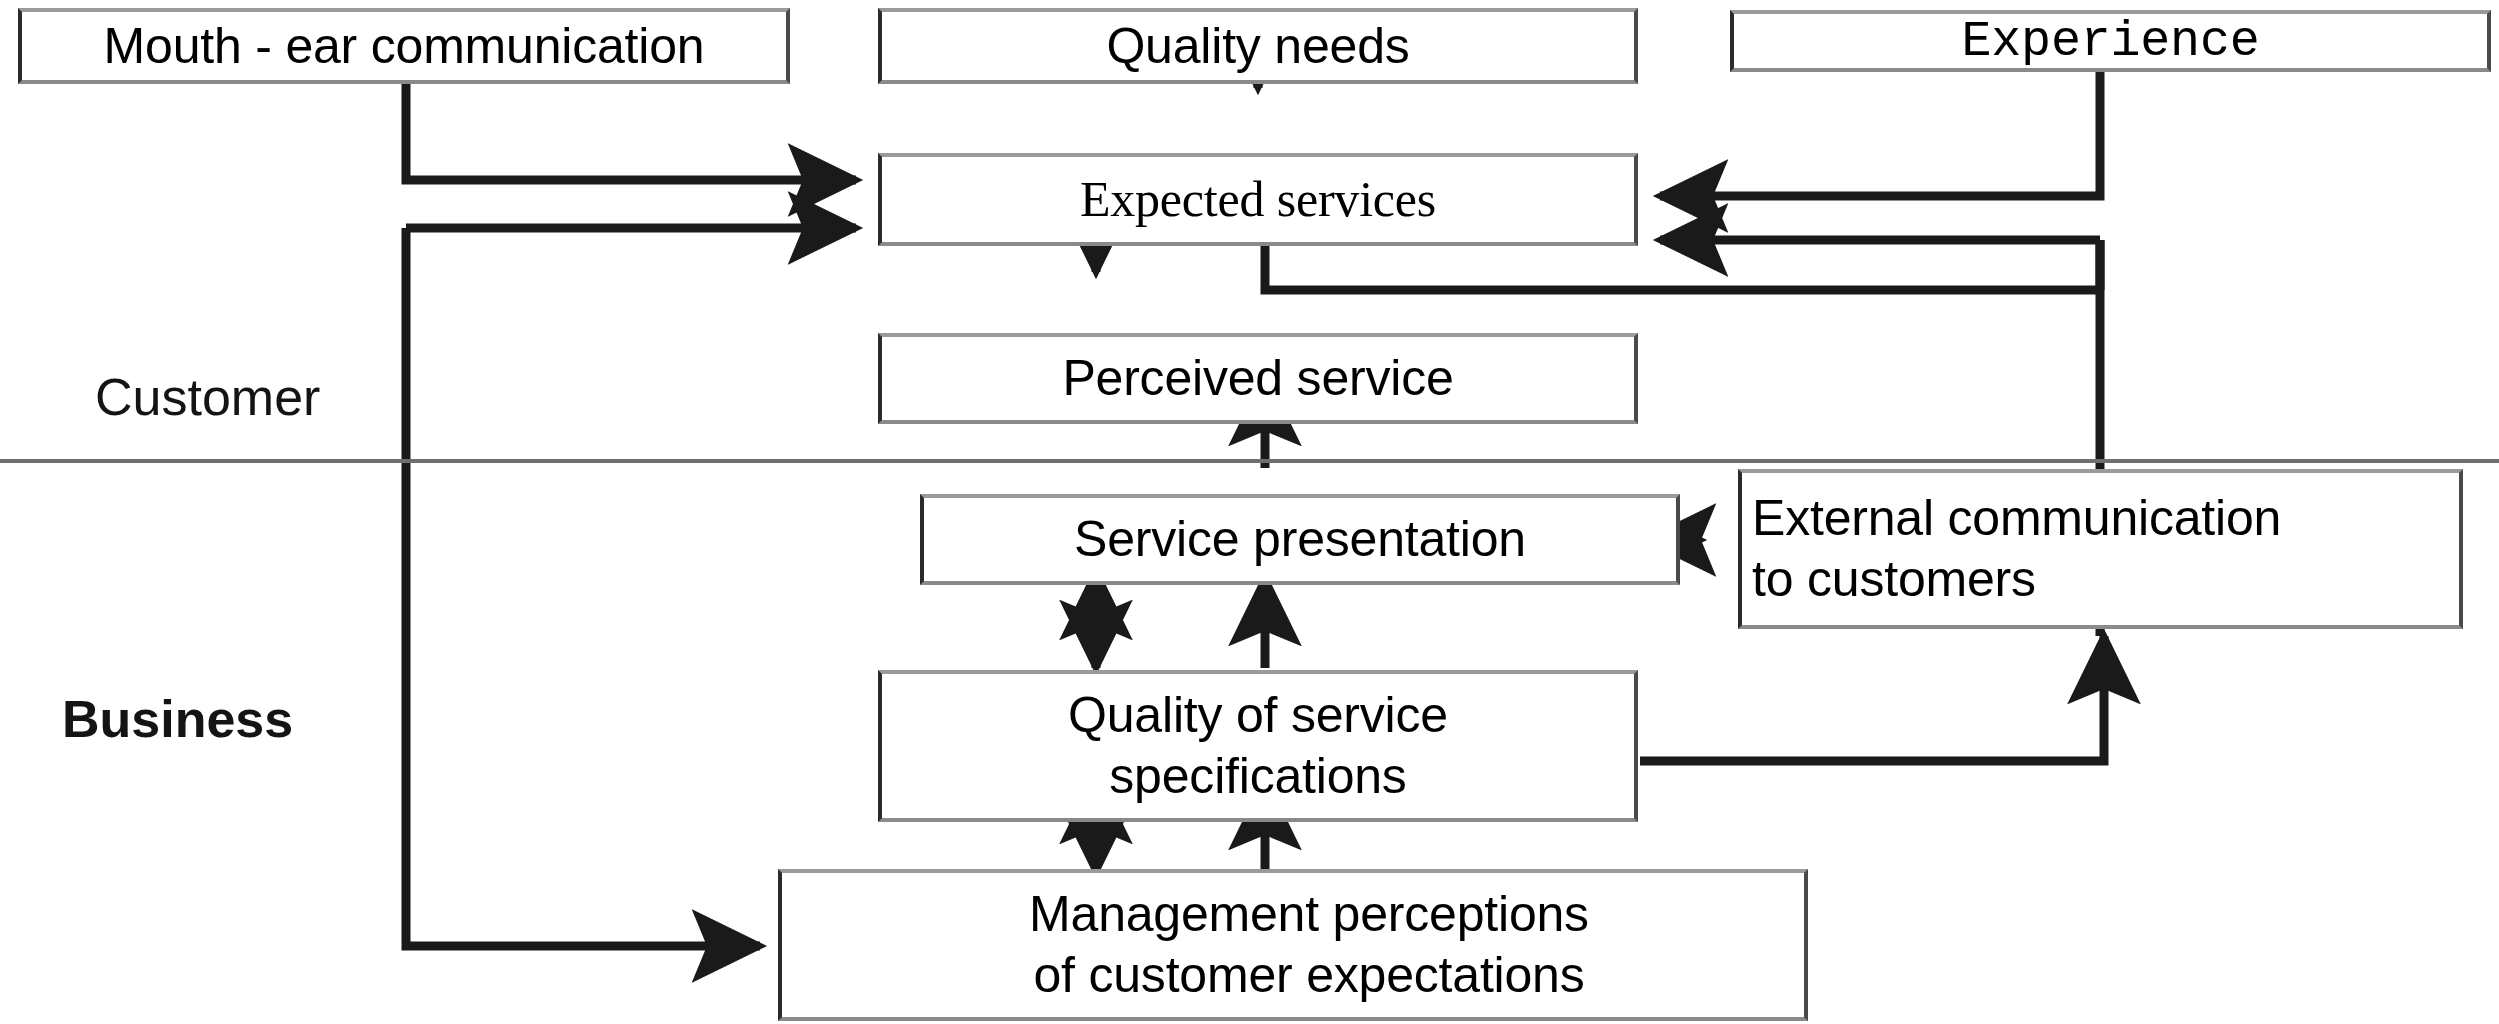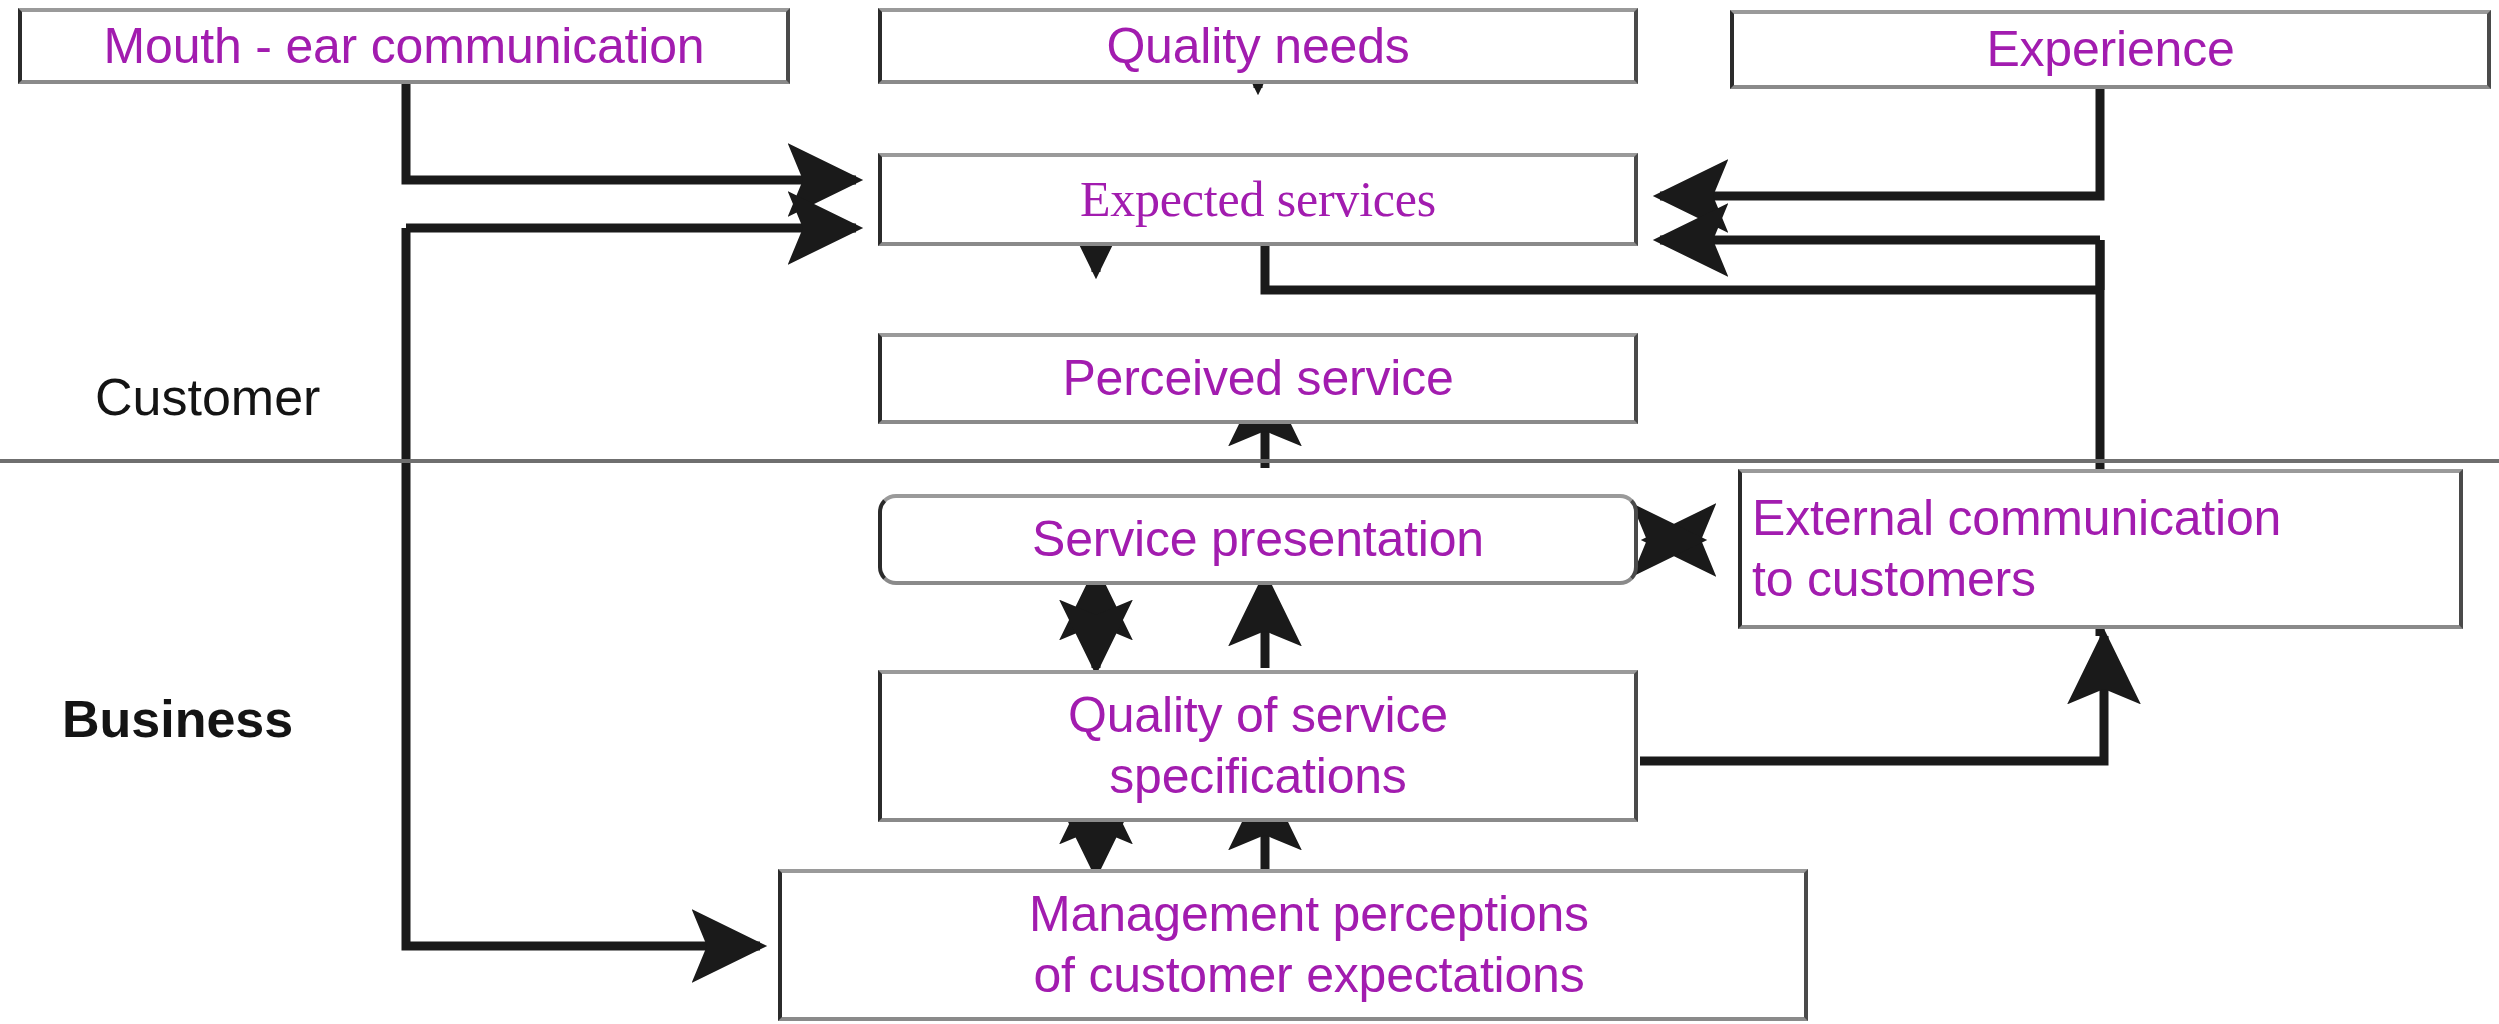--- a/index.html
+++ b/index.html
@@ -32,21 +32,21 @@
     box-sizing: border-box;
     background: #ffffff;
     border: 4px solid #2b2b2b;
     border-right-color: #4a4a4a;
     border-bottom-color: #8a8a8a;
     border-top-color: #9a9a9a;
     display: flex;
     align-items: center;
     justify-content: center;
     text-align: center;
-    color: #a21caf;
+    color: #000000;
     z-index: 3;
   }
   .node .label {
     display: block;
     line-height: 1.22;
     font-size: 50px;
     letter-spacing: -0.2px;
     padding: 0 10px;
     white-space: pre-line;
   }
@@ -123,33 +123,33 @@
   <div class="side-label" style="left:62px; top:689px;font-weight:bold;">Business</div>
 
   <div class="node" style="left:18px; top:8px; width:772px; height:76px;">
     <span class="label">Mouth - ear communication</span>
   </div>
 
   <div class="node" style="left:878px; top:8px; width:760px; height:76px;">
     <span class="label">Quality needs</span>
   </div>
 
-  <div class="node" style="left:1730px; top:10px; width:761px; height:79px;">
+  <div class="node" style="left:1730px; top:10px; width:761px; height:62px;font-family:Liberation Mono, monospace;">
     <span class="label">Experience</span>
   </div>
 
   <div class="node" style="left:878px; top:153px; width:760px; height:93px;font-family:Liberation Serif, serif;">
     <span class="label">Expected services</span>
   </div>
 
   <div class="node" style="left:878px; top:333px; width:760px; height:91px;">
     <span class="label">Perceived service</span>
   </div>
 
-  <div class="node" style="left:878px; top:494px; width:760px; height:91px;border-radius:18px;">
+  <div class="node" style="left:920px; top:494px; width:760px; height:91px;">
     <span class="label">Service presentation</span>
   </div>
 
   <div class="node n-left-align" style="left:1738px; top:469px; width:725px; height:160px;">
     <span class="label">External communication
 to customers</span>
   </div>
 
   <div class="node" style="left:878px; top:670px; width:760px; height:152px;">
     <span class="label">Quality of service

